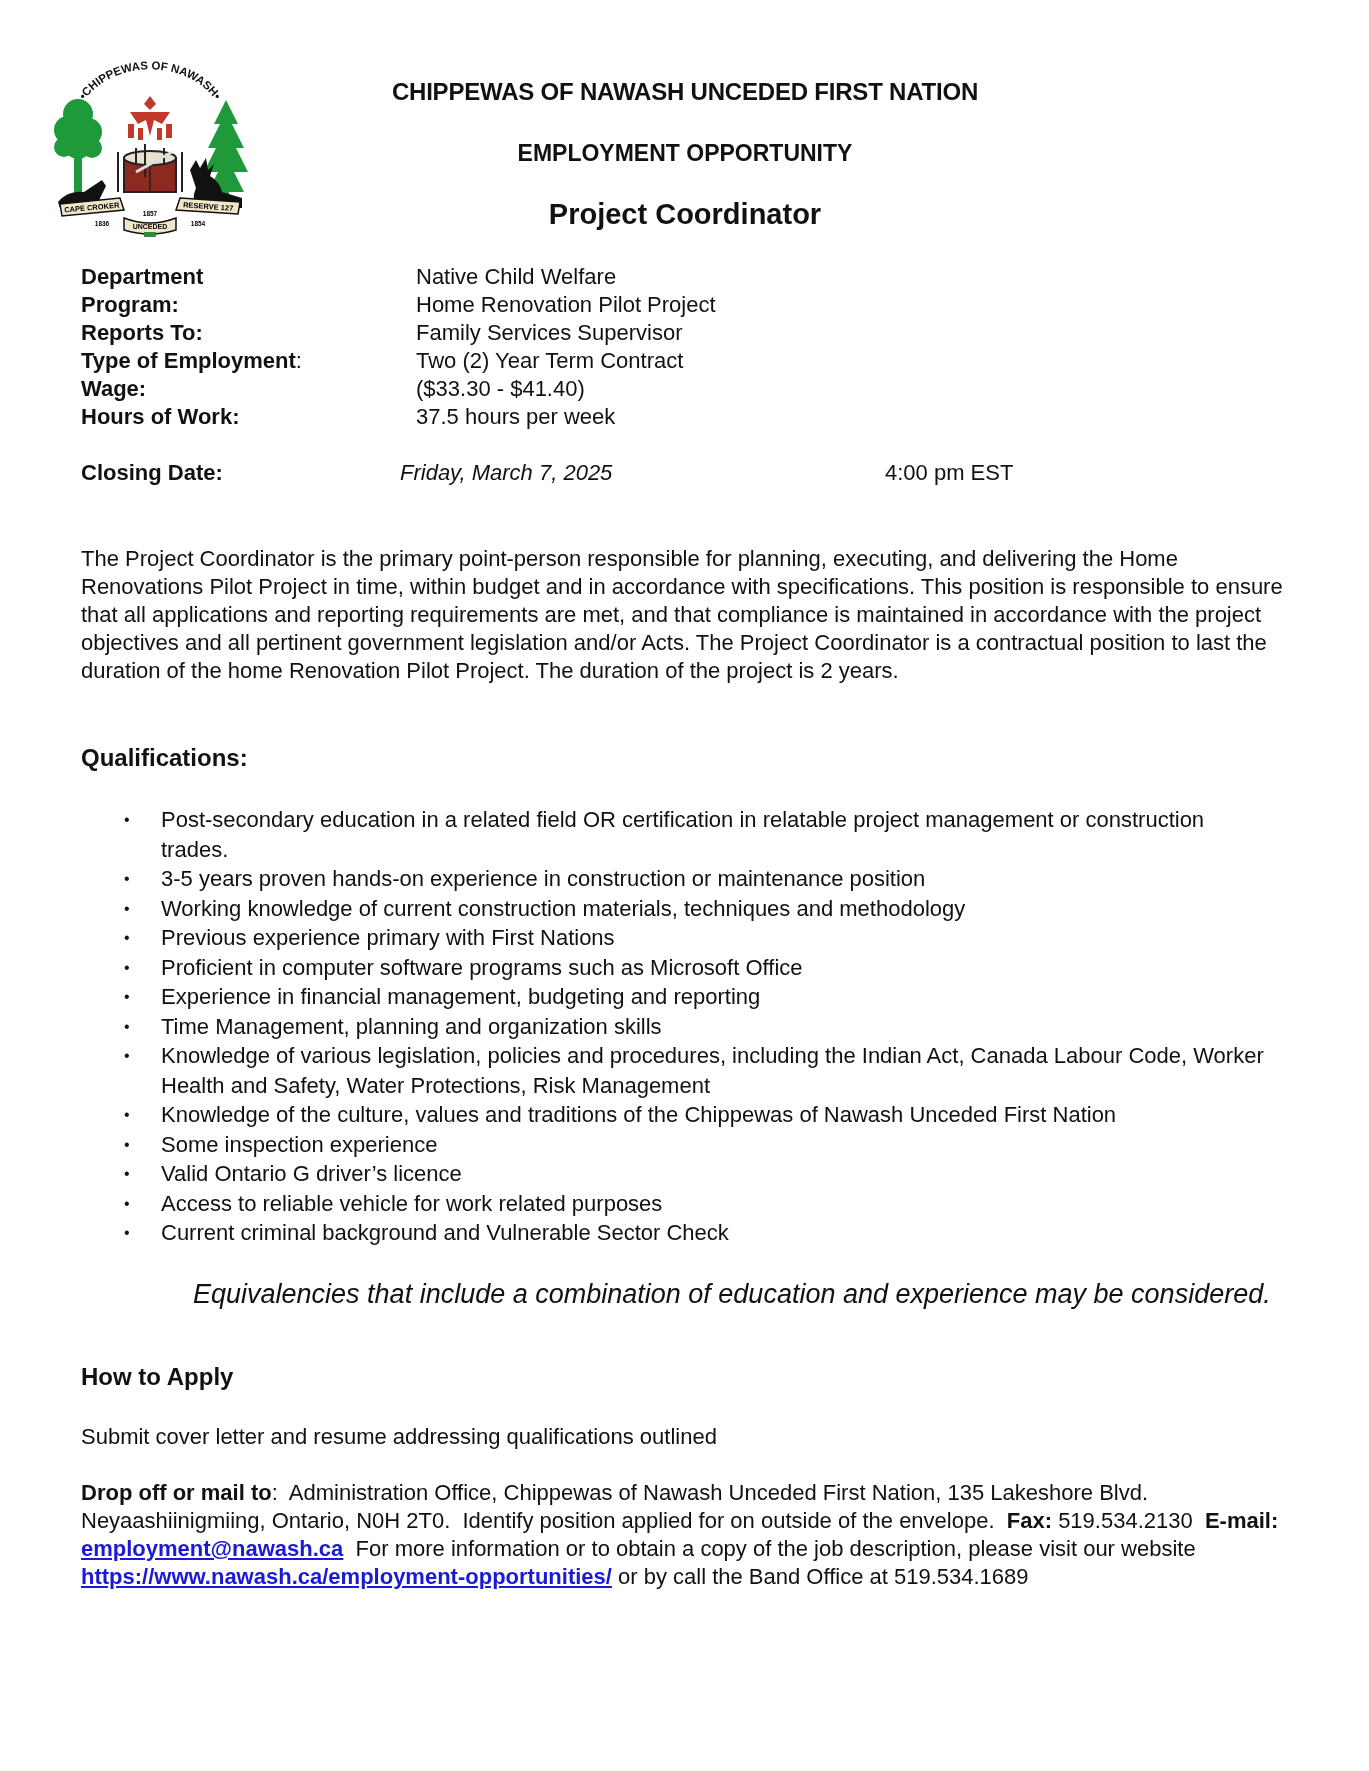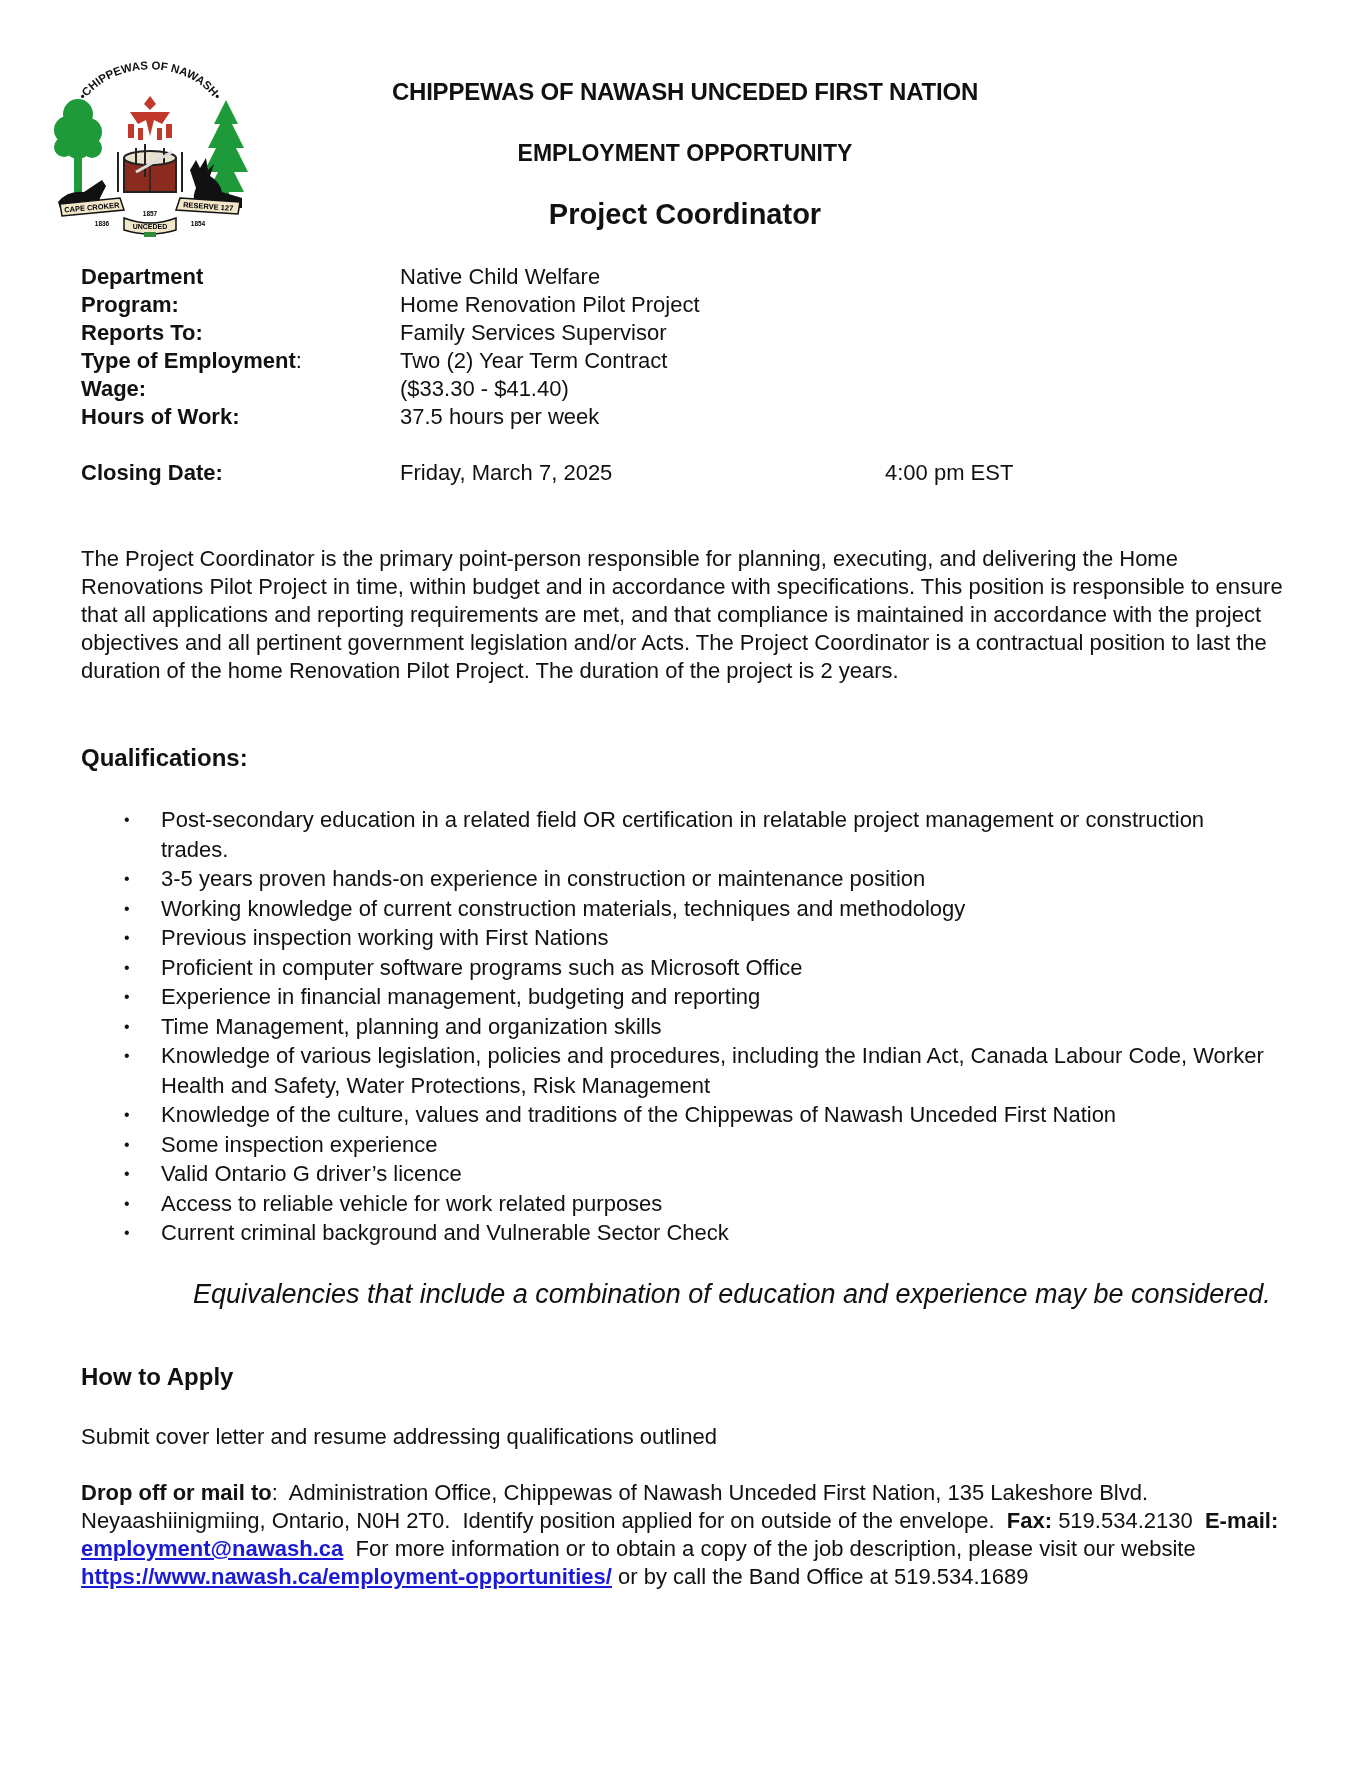--- a/index.html
+++ b/index.html
@@ -9,27 +9,27 @@
   }
   .abs { position: absolute; }
   .logo { left: 50px; top: 52px; width: 200px; height: 185px; }
   .h-org { left: 0; width: 1369px; top: 78px; text-align: center; font-size: 24px; font-weight: bold; letter-spacing: -0.2px; padding-left: 0; }
   .h-org span, .h-emp span, .h-title span { display: inline-block; }
   .h-org { padding-left: 0; }
   .center-col { left: 250px; width: 870px; text-align: center; }
   .h-emp { top: 140px; font-size: 23px; font-weight: bold; }
   .h-title { top: 198px; font-size: 29px; font-weight: bold; text-align: center; }
   .info { left: 81px; top: 263px; font-size: 22px; line-height: 28px; }
-  .info-row { display: flex; height: 28px; }
+  .info-row { display: flex; height: 28px; gap: 16px; }
   .info-label { width: 319px; font-weight: bold; white-space: nowrap; }
   .info-label .colon { font-weight: normal; }
   .info-value { white-space: nowrap; text-align: right; }
   .closing { left: 81px; top: 460px; font-size: 22px; display: flex; }
   .closing .info-label { width: 319px; }
-  .closing .date { width: 485px; }
+  .closing .date { width: 485px; font-style: italic; }
   .para { left: 81px; top: 545px; width: 1215px; font-size: 22px; line-height: 28px; }
   .section-head { font-size: 24px; font-weight: bold; }
   .qual-head { left: 81px; top: 744px; }
   .qual-list { left: 120px; top: 805px; width: 1150px; font-size: 22px; line-height: 29.5px; margin: 0; padding: 0; list-style: none; }
   .qual-list li { position: relative; padding-left: 41px; }
   .qual-list li .bullet { position: absolute; left: 4px; top: 0; font-size: 16px; }
   .equiv { left: 193px; top: 1279px; font-size: 27px; font-style: italic; }
   .apply-head { left: 81px; top: 1363px; }
   .submit { left: 81px; top: 1424px; font-size: 22px; }
   .drop { left: 81px; top: 1479px; width: 1240px; font-size: 22px; line-height: 28px; }
@@ -150,21 +150,21 @@
   <div>4:00 pm EST</div>
 </div>
 
 <div class="abs para">The Project Coordinator is the primary point-person responsible for planning, executing, and delivering the Home Renovations Pilot Project in time, within budget and in accordance with specifications. This position is responsible to ensure that all applications and reporting requirements are met, and that compliance is maintained in accordance with the project objectives and all pertinent government legislation and/or Acts. The Project Coordinator is a contractual position to last the duration of the home Renovation Pilot Project. The duration of the project is 2 years.</div>
 
 <div class="abs section-head qual-head">Qualifications:</div>
 <ul class="abs qual-list">
   <li><span class="bullet">•</span><span>Post-secondary education in a related field OR certification in relatable project management or construction trades.</span></li>
   <li><span class="bullet">•</span><span>3-5 years proven hands-on experience in construction or maintenance position</span></li>
   <li><span class="bullet">•</span><span>Working knowledge of current construction materials, techniques and methodology</span></li>
-  <li><span class="bullet">•</span><span>Previous inspection working with First Nations</span></li>
+  <li><span class="bullet">•</span><span>Previous experience primary with First Nations</span></li>
   <li><span class="bullet">•</span><span>Proficient in computer software programs such as Microsoft Office</span></li>
   <li><span class="bullet">•</span><span>Experience in financial management, budgeting and reporting</span></li>
   <li><span class="bullet">•</span><span>Time Management, planning and organization skills</span></li>
   <li><span class="bullet">•</span><span>Knowledge of various legislation, policies and procedures, including the Indian Act, Canada Labour Code, Worker Health and Safety, Water Protections, Risk Management</span></li>
   <li><span class="bullet">•</span><span>Knowledge of the culture, values and traditions of the Chippewas of Nawash Unceded First Nation</span></li>
   <li><span class="bullet">•</span><span>Some inspection experience</span></li>
   <li><span class="bullet">•</span><span>Valid Ontario G driver’s licence</span></li>
   <li><span class="bullet">•</span><span>Access to reliable vehicle for work related purposes</span></li>
   <li><span class="bullet">•</span><span>Current criminal background and Vulnerable Sector Check</span></li>
 </ul>

